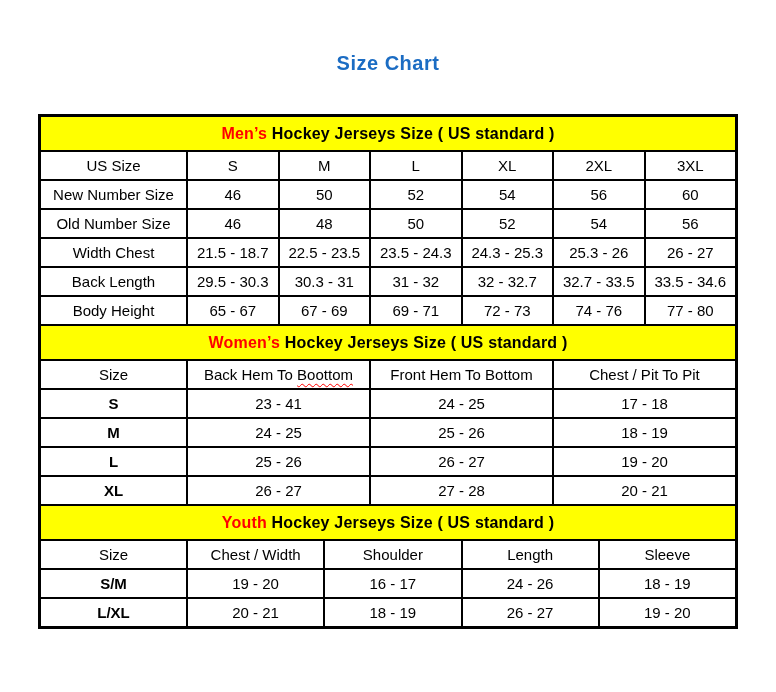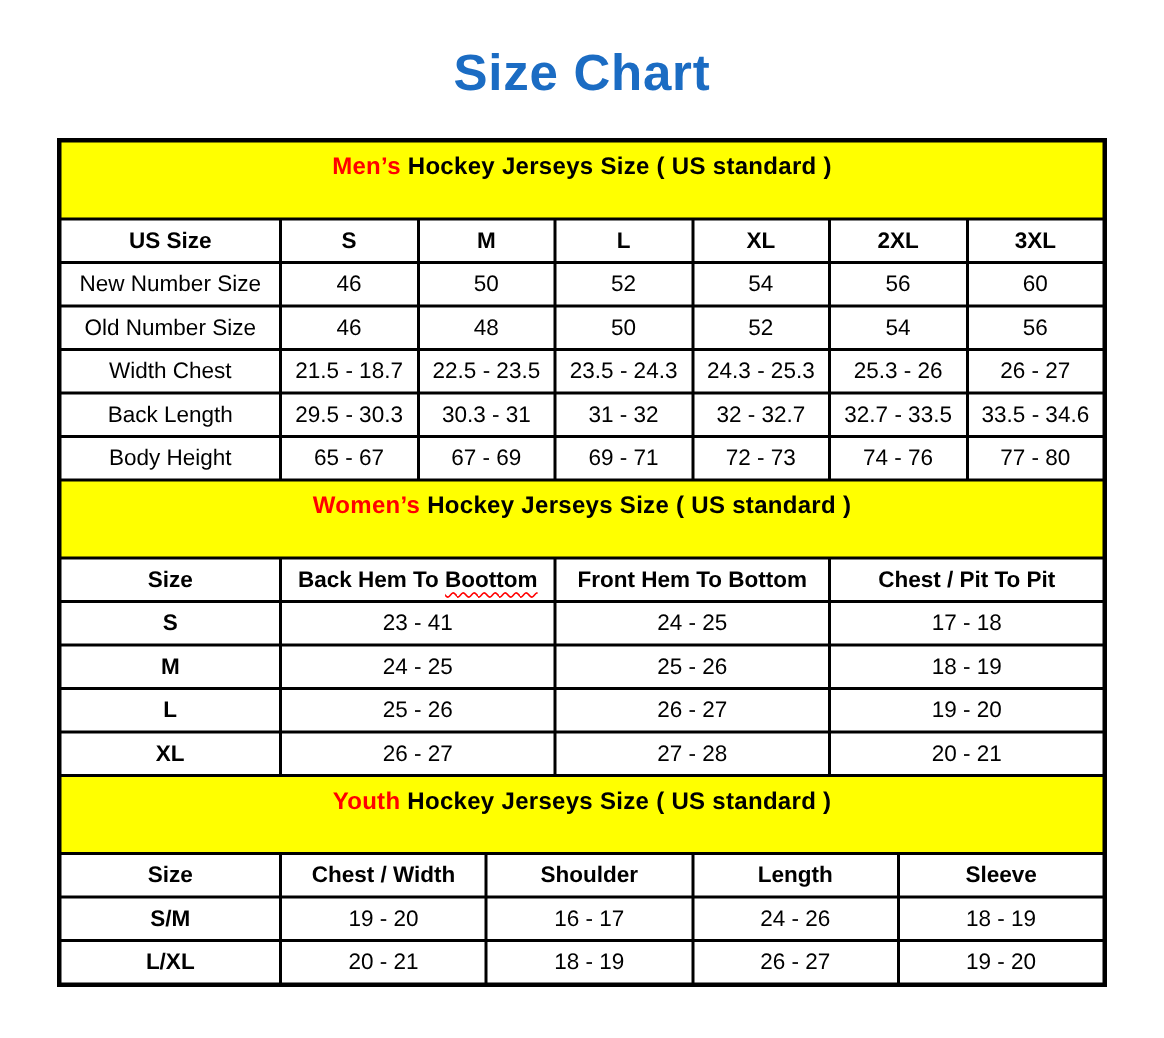--- a/index.html
+++ b/index.html
@@ -2,45 +2,45 @@
 <html><head>
 <meta charset="utf-8">
 <style>
   html,body{margin:0;padding:0;}
   body{
     width:776px;height:692px;background:#ffffff;
     font-family:"Liberation Sans",sans-serif;color:#000;
     overflow:hidden;
   }
   .page-title{
-    margin:0;padding-top:30px;height:45px;
-    text-align:center;font-size:34px;font-weight:bold;
+    margin:0;padding-top:52px;height:45px;
+    text-align:center;font-size:20px;font-weight:bold;
     color:#1b6cc3;letter-spacing:0.5px;
   }
   .chart-table{
     margin:17px 0 0 38px;width:694px;
     border:3px solid #000;background:#000;
     display:flex;flex-direction:column;gap:2px;
   }
   .band{
-    background:#ffff00;height:50px;line-height:33px;
+    background:#ffff00;height:33px;line-height:33px;
     text-align:center;font-size:16px;font-weight:bold;color:#000;
     letter-spacing:0.2px;
   }
   .band .red{color:#ff0000;}
   .grid{display:grid;gap:2px;background:#000;}
   .grid-men{grid-template-columns:145px repeat(6,1fr);}
   .grid-women{grid-template-columns:145px repeat(3,1fr);}
   .grid-youth{grid-template-columns:145px repeat(4,1fr);}
   .td{
     background:#fff;height:27px;line-height:27px;
     text-align:center;font-size:15px;white-space:nowrap;
     overflow:hidden;
   }
-  .th{font-weight:bold;}
+  .th{font-weight:normal;}
   .grid-men .row-label{font-weight:normal;}
   .grid-women .row-label,.grid-youth .row-label{font-weight:bold;}
   .typo{
     text-decoration:underline wavy #ff0000;
     text-decoration-thickness:1px;
     text-underline-offset:3px;
     text-decoration-skip-ink:none;
   }
 </style>
 </head>

